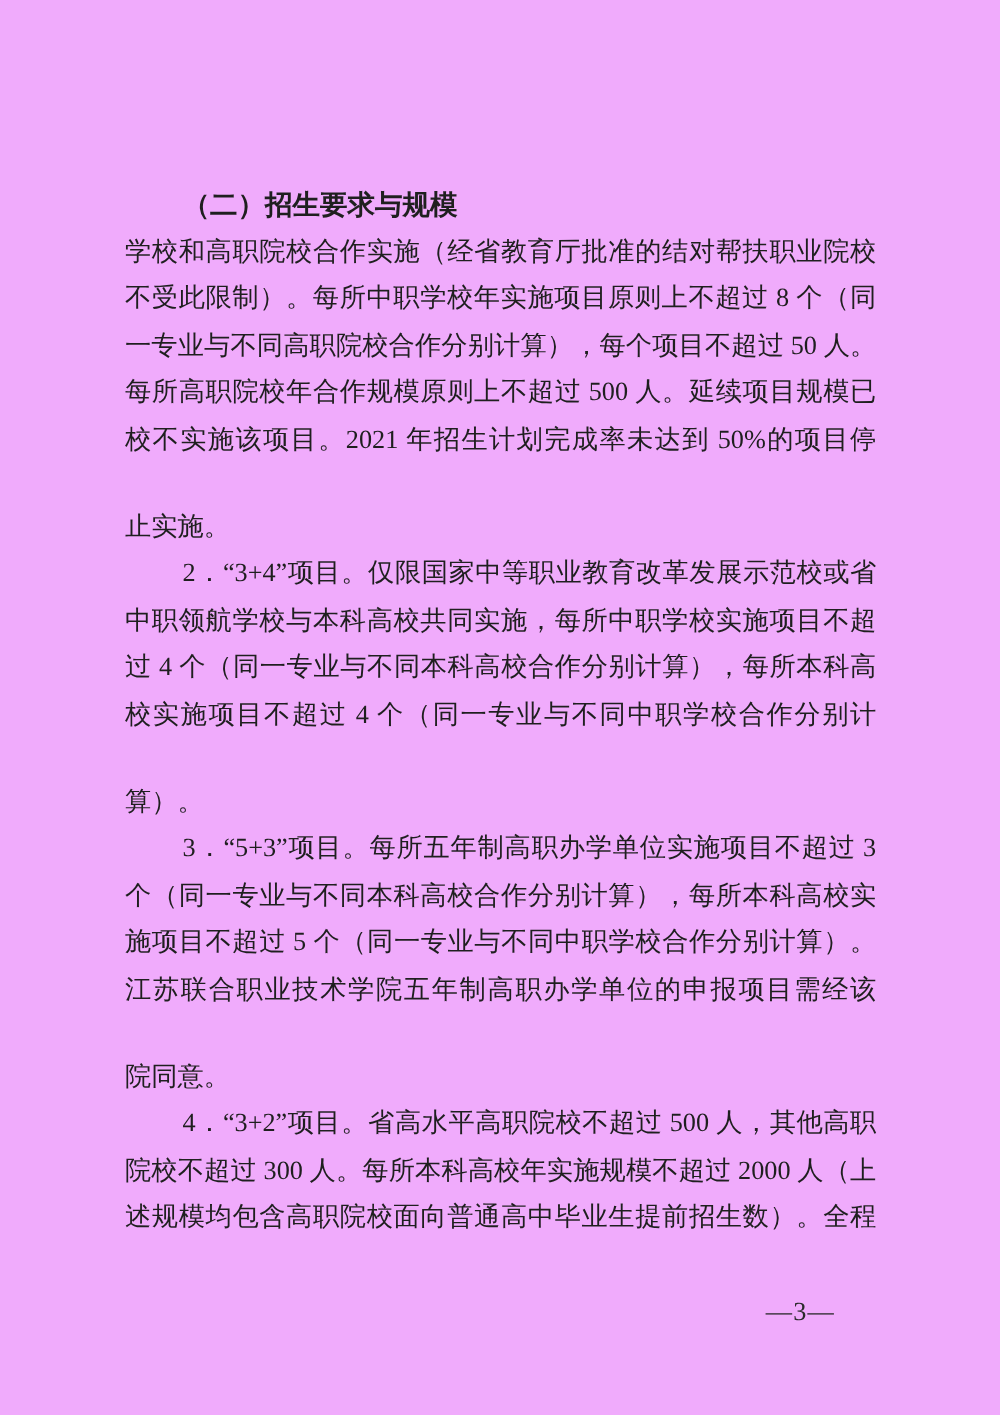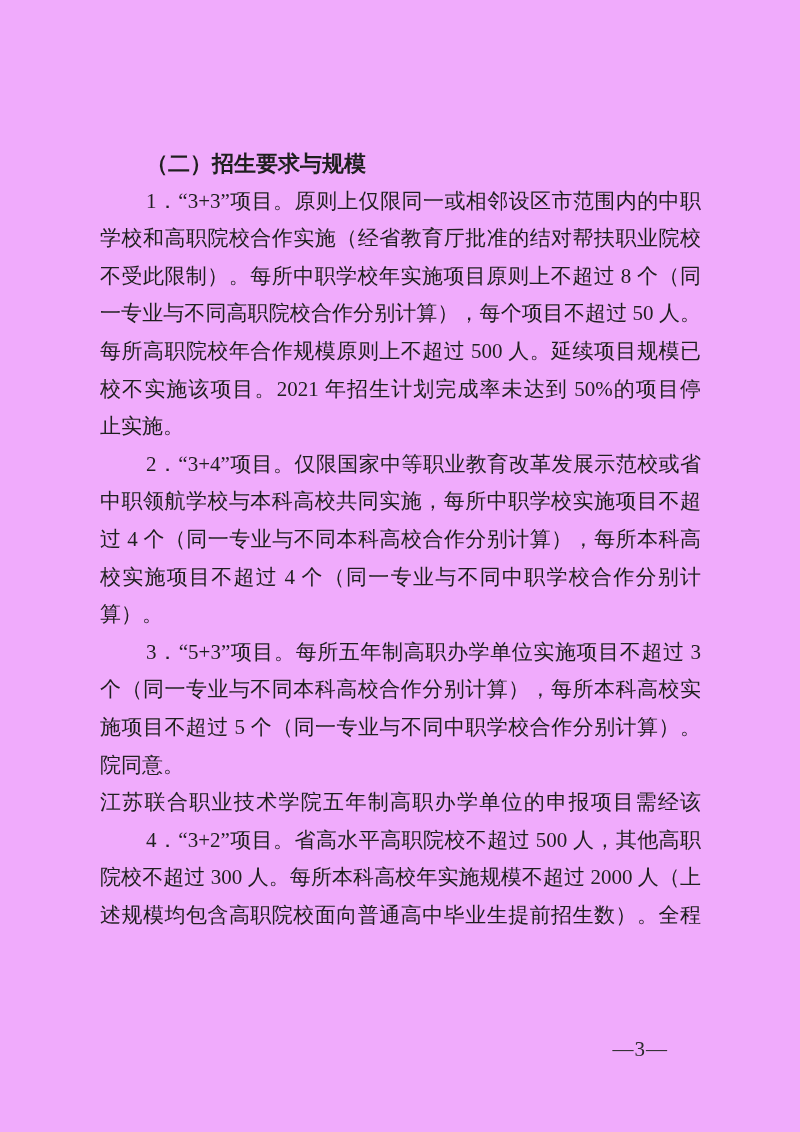--- a/index.html
+++ b/index.html
@@ -43,57 +43,57 @@
   .line.indent {
     padding-left: 46px;
   }
   .line.just {
     text-align: justify;
     text-align-last: justify;
   }
   .line.lastline {
     text-align: left;
     text-align-last: left;
+    margin-top: 32px;
   }
   .pageno {
     position: absolute;
     top: 1037px;
     right: 132px;
     font-size: 21px;
     line-height: 24px;
     color: #2a2a2a;
     letter-spacing: 1px;
   }
 </style>
 </head>
 <body>
 
 <div class="page">
   <div class="content">
     <div class="line heading indent">（二）招生要求与规模</div>
 
-    <div class="line indent just">1．“3+3”项目。原则上仅限同一或相邻设区市范围内的中职</div>
     <div class="line just">学校和高职院校合作实施（经省教育厅批准的结对帮扶职业院校</div>
     <div class="line just">不受此限制）。每所中职学校年实施项目原则上不超过 8 个（同</div>
     <div class="line just">一专业与不同高职院校合作分别计算），每个项目不超过 50 人。</div>
     <div class="line just">每所高职院校年合作规模原则上不超过 500 人。延续项目规模已</div>
     <div class="line just">校不实施该项目。2021 年招生计划完成率未达到 50%的项目停</div>
     <div class="line lastline">止实施。</div>
 
     <div class="line indent just">2．“3+4”项目。仅限国家中等职业教育改革发展示范校或省</div>
     <div class="line just">中职领航学校与本科高校共同实施，每所中职学校实施项目不超</div>
     <div class="line just">过 4 个（同一专业与不同本科高校合作分别计算），每所本科高</div>
     <div class="line just">校实施项目不超过 4 个（同一专业与不同中职学校合作分别计</div>
     <div class="line lastline">算）。</div>
 
     <div class="line indent just">3．“5+3”项目。每所五年制高职办学单位实施项目不超过 3</div>
     <div class="line just">个（同一专业与不同本科高校合作分别计算），每所本科高校实</div>
     <div class="line just">施项目不超过 5 个（同一专业与不同中职学校合作分别计算）。</div>
+    <div class="line just">江苏联合职业技术学院五年制高职办学单位的申报项目需经该</div>
     <div class="line lastline">院同意。</div>
-    <div class="line just">江苏联合职业技术学院五年制高职办学单位的申报项目需经该</div>
 
     <div class="line indent just">4．“3+2”项目。省高水平高职院校不超过 500 人，其他高职</div>
     <div class="line just">院校不超过 300 人。每所本科高校年实施规模不超过 2000 人（上</div>
     <div class="line just">述规模均包含高职院校面向普通高中毕业生提前招生数）。全程</div>
   </div>
 
   <div class="pageno">—3—</div>
 </div>
 
 </body></html>

